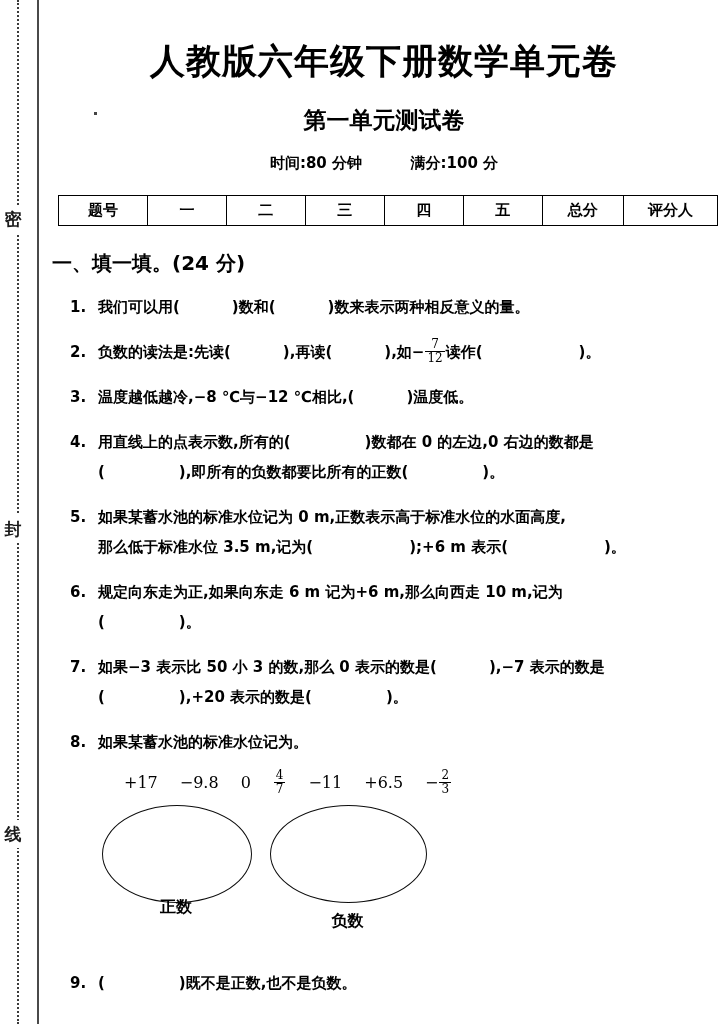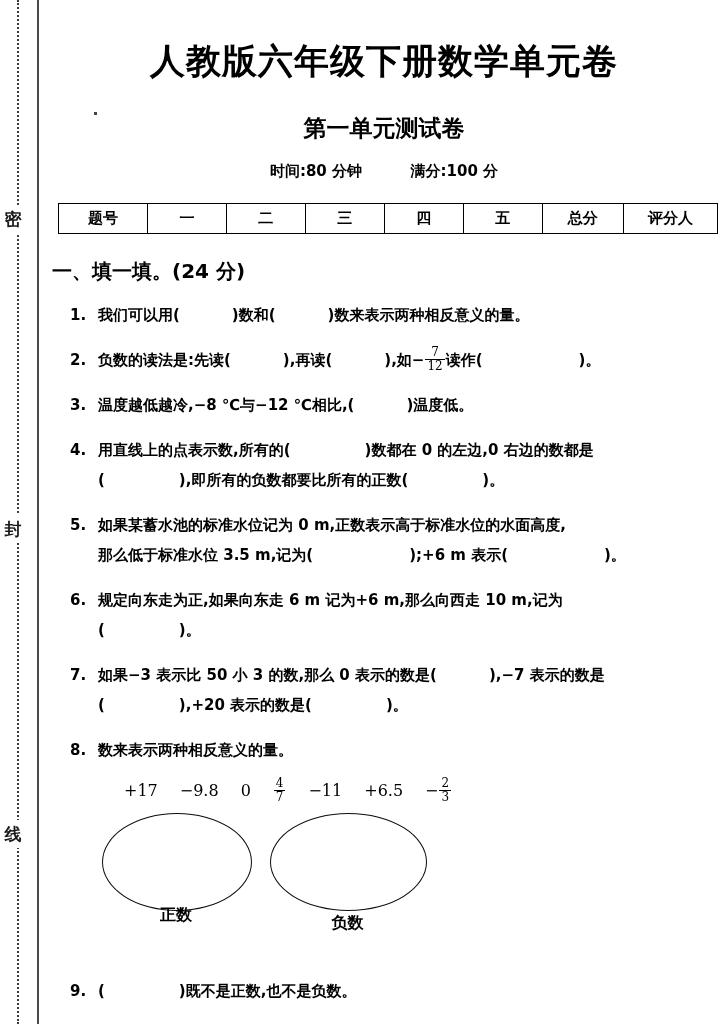--- a/index.html
+++ b/index.html
@@ -59,21 +59,21 @@
   #main-title {
     margin: 38px 0 0 0;
     text-align: center;
     font-family: "DejaVu Sans", "Liberation Sans", sans-serif;
     font-weight: bold;
     font-size: 35px;
     letter-spacing: 1px;
     color: #000;
   }
   #sub-title {
-    margin: 28px 0 0 0;
+    margin: 20px 0 0 0;
     text-align: center;
     font-family: "DejaVu Serif", "Liberation Serif", serif;
     font-size: 23px;
     color: #000;
   }
   #exam-meta {
     margin: 18px 0 0 0;
     text-align: center;
     font-family: "DejaVu Sans", "Liberation Sans", sans-serif;
     font-weight: bold;
@@ -269,32 +269,32 @@
         <span class="q-line"><span>规定向东走为正,如果向东走 6 m 记为+6 m,那么向西走 10 m,记为</span></span>
         <span class="q-line indent"><span>(</span><span class="blank-l"></span><span>)。</span></span>
       </li>
       <li class="q-item">
         <span class="q-num">7.</span>
         <span class="q-line"><span>如果−3 表示比 50 小 3 的数,那么 0 表示的数是(</span><span class="blank-m"></span><span>),−7 表示的数是</span></span>
         <span class="q-line indent"><span>(</span><span class="blank-l"></span><span>),+20 表示的数是(</span><span class="blank-l"></span><span>)。</span></span>
       </li>
       <li class="q-item">
         <span class="q-num">8.</span>
-        <span class="q-line"><span>数来表示两种相反意义的量。</span></span>
+        <span class="q-line"><span>如果某蓄水池的标准水位记为。</span></span>
       </li>
     </ol>
 
   <div id="number-bank"><span class="num-token"><span>+17</span></span><span class="num-token"><span>−9.8</span></span><span class="num-token"><span>0</span></span><span class="num-token"><span><span class="frac"><span class="num">4</span><span class="den">7</span></span></span></span><span class="num-token"><span>−11</span></span><span class="num-token"><span>+6.5</span></span><span class="num-token"><span><span>−</span><span class="frac"><span class="num">2</span><span class="den">3</span></span></span></span></div>
 
   <div id="venn-area">
     <div class="ellipse" style="left:58px; top:2px; width:148px; height:96px;"></div>
     <div class="ellipse-label" style="left:58px; top:94px; width:148px;">正数</div>
 
     <div class="ellipse" style="left:226px; top:2px; width:155px; height:96px;"></div>
-    <div class="ellipse-label" style="left:226px; top:102px; width:155px;">负数</div>
+    <div class="ellipse-label" style="left:226px; top:108px; width:155px;">负数</div>
   </div>
 
   <ol class="q-list" id="questions-9">
       <li class="q-item">
         <span class="q-num">9.</span>
         <span class="q-line"><span>(</span><span class="blank-l"></span><span>)既不是正数,也不是负数。</span></span>
       </li>
     </ol>
 
 </div>

